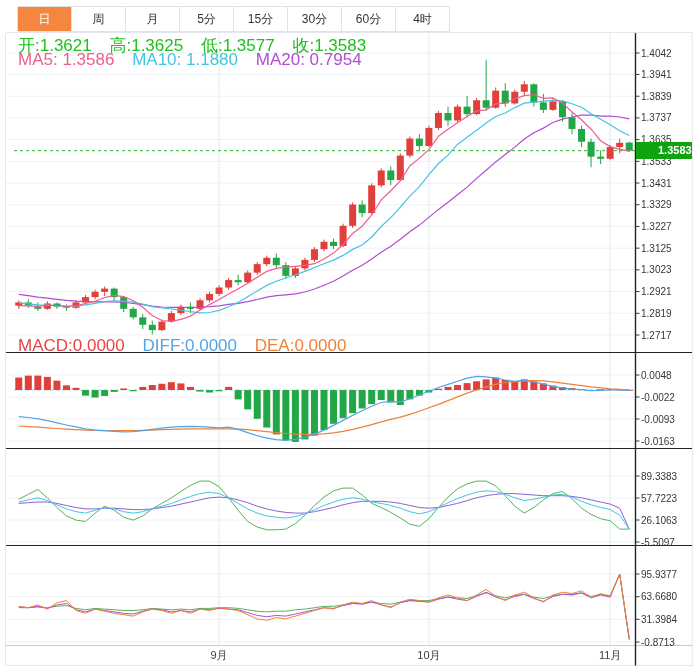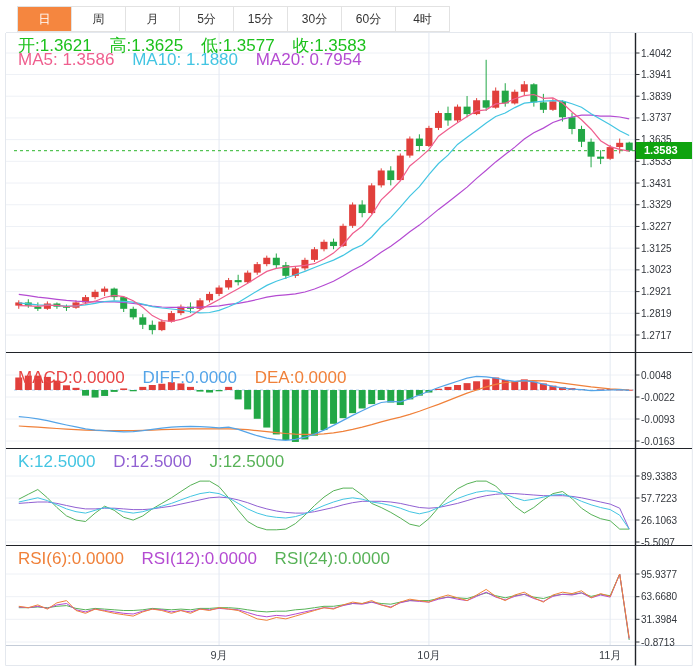--- a/index.html
+++ b/index.html
@@ -10,37 +10,37 @@
   .tabbar{top:6px;left:17px;display:flex;background:#fff;border:1px solid #e2e2e2;}
   .tab{width:53px;height:24px;line-height:24px;text-align:center;font-size:12px;color:#333;
        border-right:1px solid #e2e2e2;cursor:pointer;background:#fff;}
   .tab:last-child{border-right:none;}
   .tab.active{background:var(--tab-active-bg);color:#fff;}
   .inforow{font-size:17px;left:18px;}
   .inforow span{margin-right:13px;}
   .ohlc-row{top:34px;}
   .ohlc-row span{color:var(--text-green);}
   .ma-row{top:50px;}
-  .macd-row{top:368px;text-align:center;}
+  .macd-row{top:336px;text-align:center;}
   .kdj-row{top:452px;}
   .rsi-row{top:549px;}
   .c-ma5{color:var(--ma5-pink);margin-top:48px;}
   .c-ma10{color:var(--ma10-cyan);}
   .c-ma20{color:var(--ma20-purple);}
   .c-macd{color:var(--macd-text-red);}
   .c-diff{color:var(--diff-blue);}
   .c-dea{color:var(--dea-orange);}
   .c-k{color:var(--k-cyan);}
   .c-d{color:var(--d-purple);}
   .c-j{color:var(--j-green);}
   .c-rsi6{color:var(--rsi6-orange);}
   .c-rsi12{color:var(--rsi12-purple);}
   .c-rsi24{color:var(--rsi24-green);}
   .price-badge{left:636px;top:142px;width:56px;height:17px;background:var(--badge-green);
-       color:#fff;font-size:11px;font-weight:bold;line-height:17px;padding-left:8px;box-sizing:border-box;}
+       color:#fff;font-size:11px;font-weight:bold;line-height:17px;padding-left:22px;box-sizing:border-box;}
 </style>
 </head>
 <body>
 
 <div class="app">
 
   <div id="chart-canvas">
       <svg width="693" height="672" viewBox="0 0 693 672">
         <g>
           <line x1="6" y1="53" x2="635.5" y2="53" stroke="#eef1f6" stroke-width="1"></line>
@@ -390,27 +390,17 @@
     <span class="c-ma10">MA10: 1.1880</span>
     <span class="c-ma20">MA20: 0.7954</span>
   </div>
 
   <div class="overlay inforow macd-row">
     <span class="c-macd">MACD:0.0000</span>
     <span class="c-diff">DIFF:0.0000</span>
     <span class="c-dea">DEA:0.0000</span>
   </div>
 
-  <div class="overlay inforow kdj-row">
-    <span class="c-k">K:12.5000</span>
-    <span class="c-d">D:12.5000</span>
-    <span class="c-j">J:12.5000</span>
-  </div>
-
-  <div class="overlay inforow rsi-row">
-    <span class="c-rsi6">RSI(6):0.0000</span>
-    <span class="c-rsi12">RSI(12):0.0000</span>
-    <span class="c-rsi24">RSI(24):0.0000</span>
-  </div>
+
 
   <div class="overlay price-badge" style="top: 142px;">1.3583</div>
 
 </div>
 
 </body></html>

